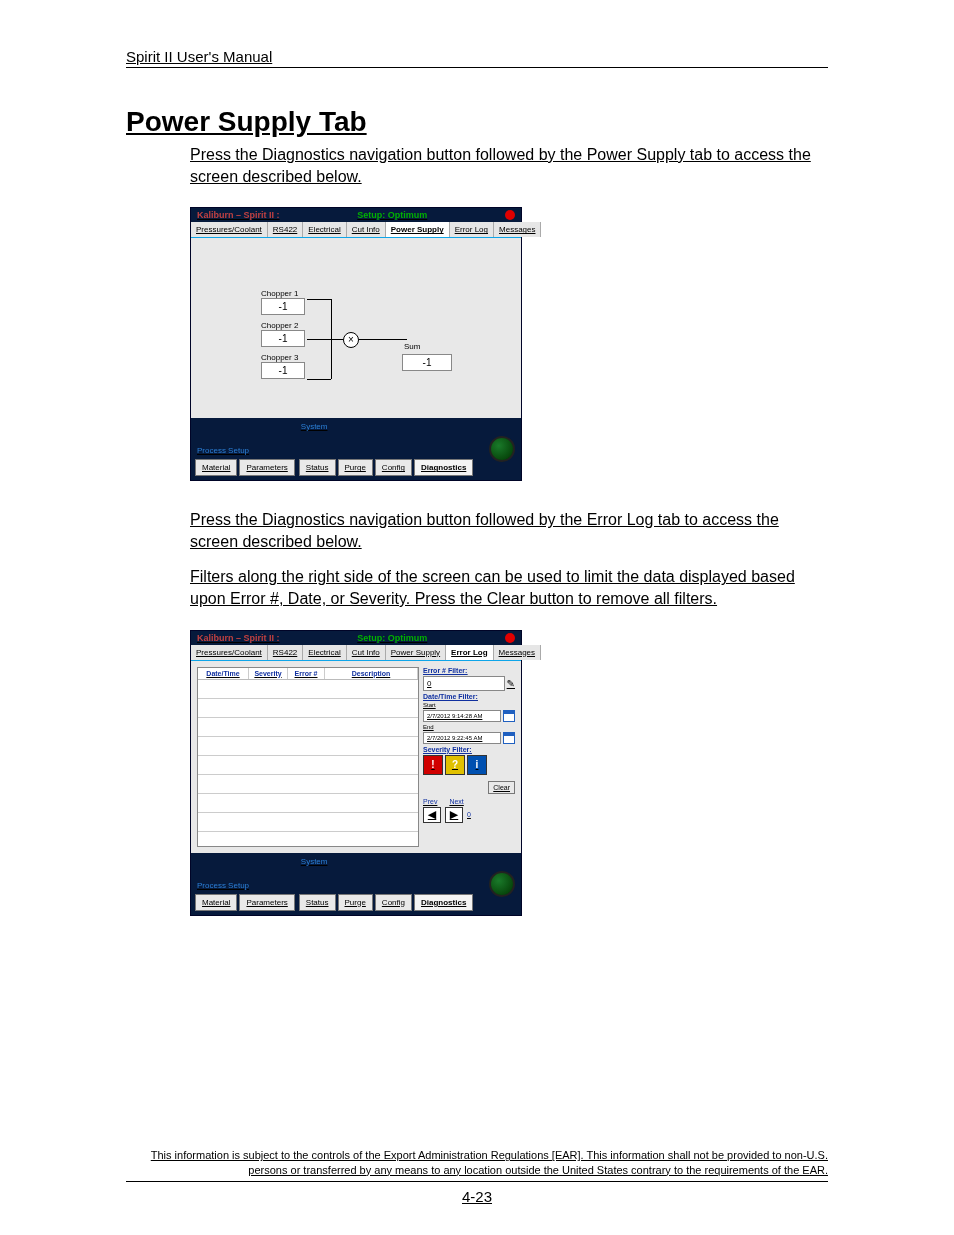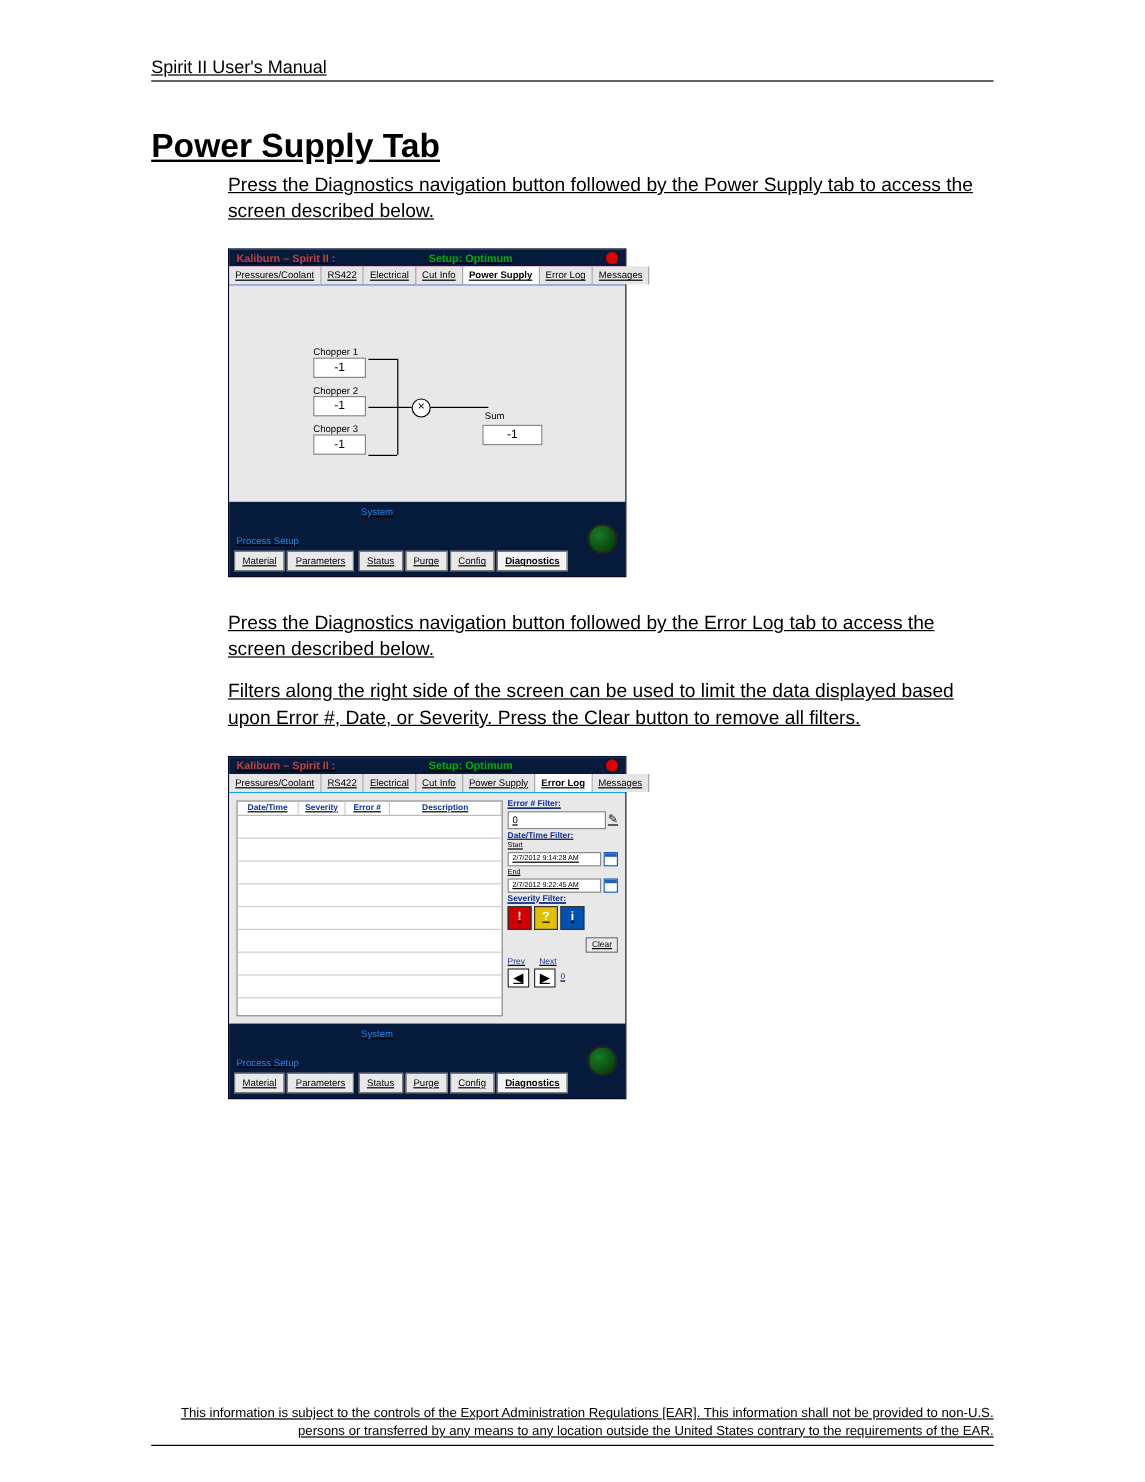--- a/index.html
+++ b/index.html
@@ -308,15 +308,16 @@
           <button>Config</button>
           <button class="active">Diagnostics</button>
         </div>
       </div>
       <div class="green-led"></div>
     </div>
   </div>
 
   <div class="footer-block">
     <div class="legal">This information is subject to the controls of the Export Administration Regulations [EAR].  This information shall not be provided to non-U.S. persons or transferred by any means to any location outside the United States contrary to the requirements of the EAR.</div>
+    <div class="page-num">4-23</div>
   </div>
 
 </div>
 
 </body></html>

